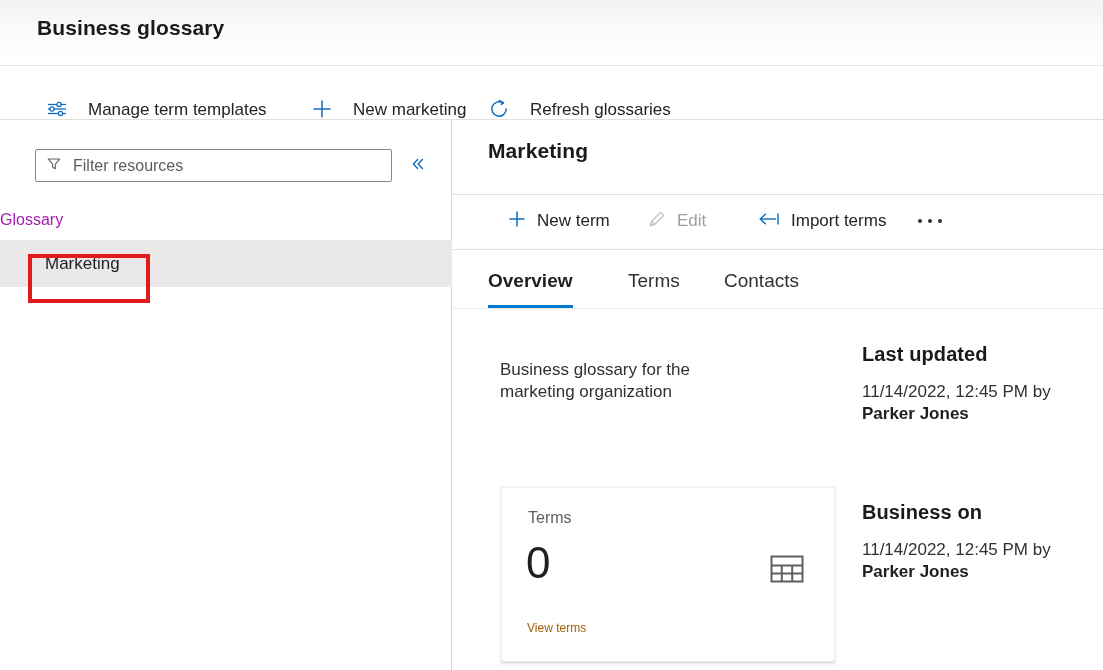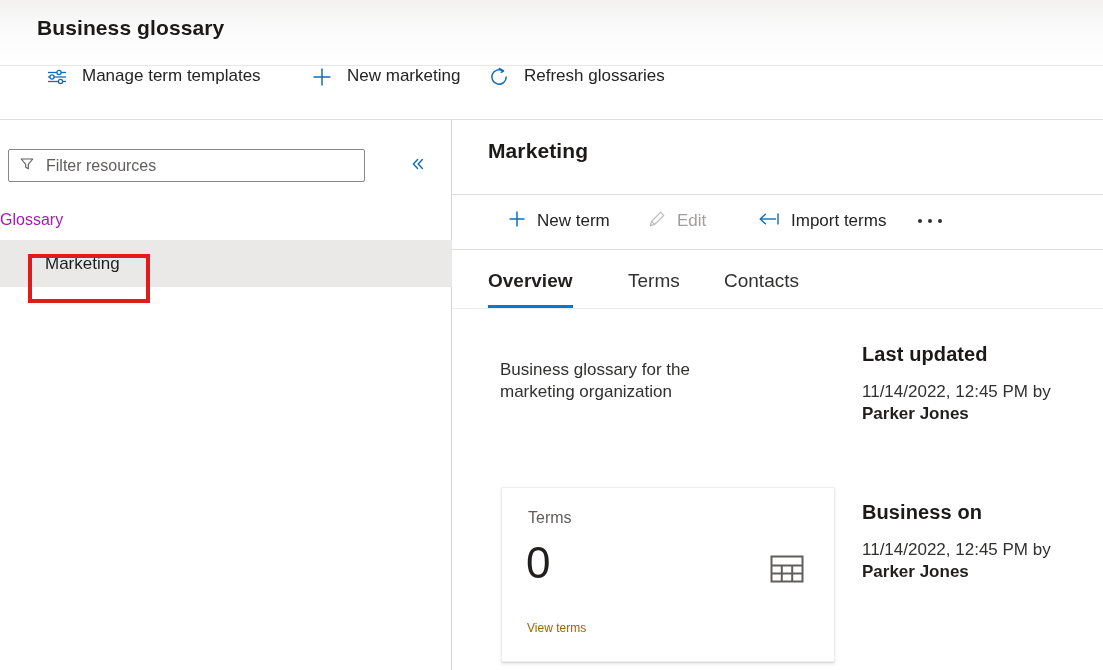--- a/index.html
+++ b/index.html
@@ -32,42 +32,42 @@
 
   
   .cmdbar-global {
     position: absolute; left: 0; top: 65px; width: 1103px; height: 55px;
     border-top: 1px solid #e6e6e6;
     border-bottom: 1px solid #e1dfdd;
     background: #ffffff;
   }
   .cmd {
     position: absolute; top: 0; height: 54px;
-    display: flex; align-items: flex-start; gap: 14px;
+    display: flex; align-items: flex-end; gap: 20px;
     padding: 0 6px;
     cursor: pointer; user-select: none;
     white-space: nowrap;
   }
   .cmd .cmd-label { font-size: 17px; color: #242424; font-weight: 400; }
   .cmd .ico { display: flex; align-items: center; justify-content: center; }
   .cmd-manage  { left: 40px; }
   .cmd-new-gl  { left: 305px; }
   .cmd-refresh { left: 482px; }
 
   
   .left-panel {
     position: absolute; left: 0; top: 120px; width: 452px; height: 550px;
     background: #ffffff;
     border-right: 1px solid #d6d4d2;
   }
   .filter-row {
     position: absolute; left: 0; top: 0; width: 452px; height: 64px;
   }
   .filter-box {
-    position: absolute; left: 8px; top: 29px; width: 357px; height: 33px;
+    position: absolute; left: 35px; top: 29px; width: 357px; height: 33px;
     border: 1px solid #8a8886; border-radius: 2px; background: #fff;
     display: flex; align-items: center; gap: 9px; padding: 0 10px;
   }
   .filter-box input {
     border: 0; outline: 0; flex: 1 1 auto; background: transparent;
     font-family: "Liberation Sans", sans-serif;
     font-size: 16px; color: #323130;
   }
   .filter-box input::placeholder { color: #605e5c; opacity: 1; }
   .collapse-btn {

